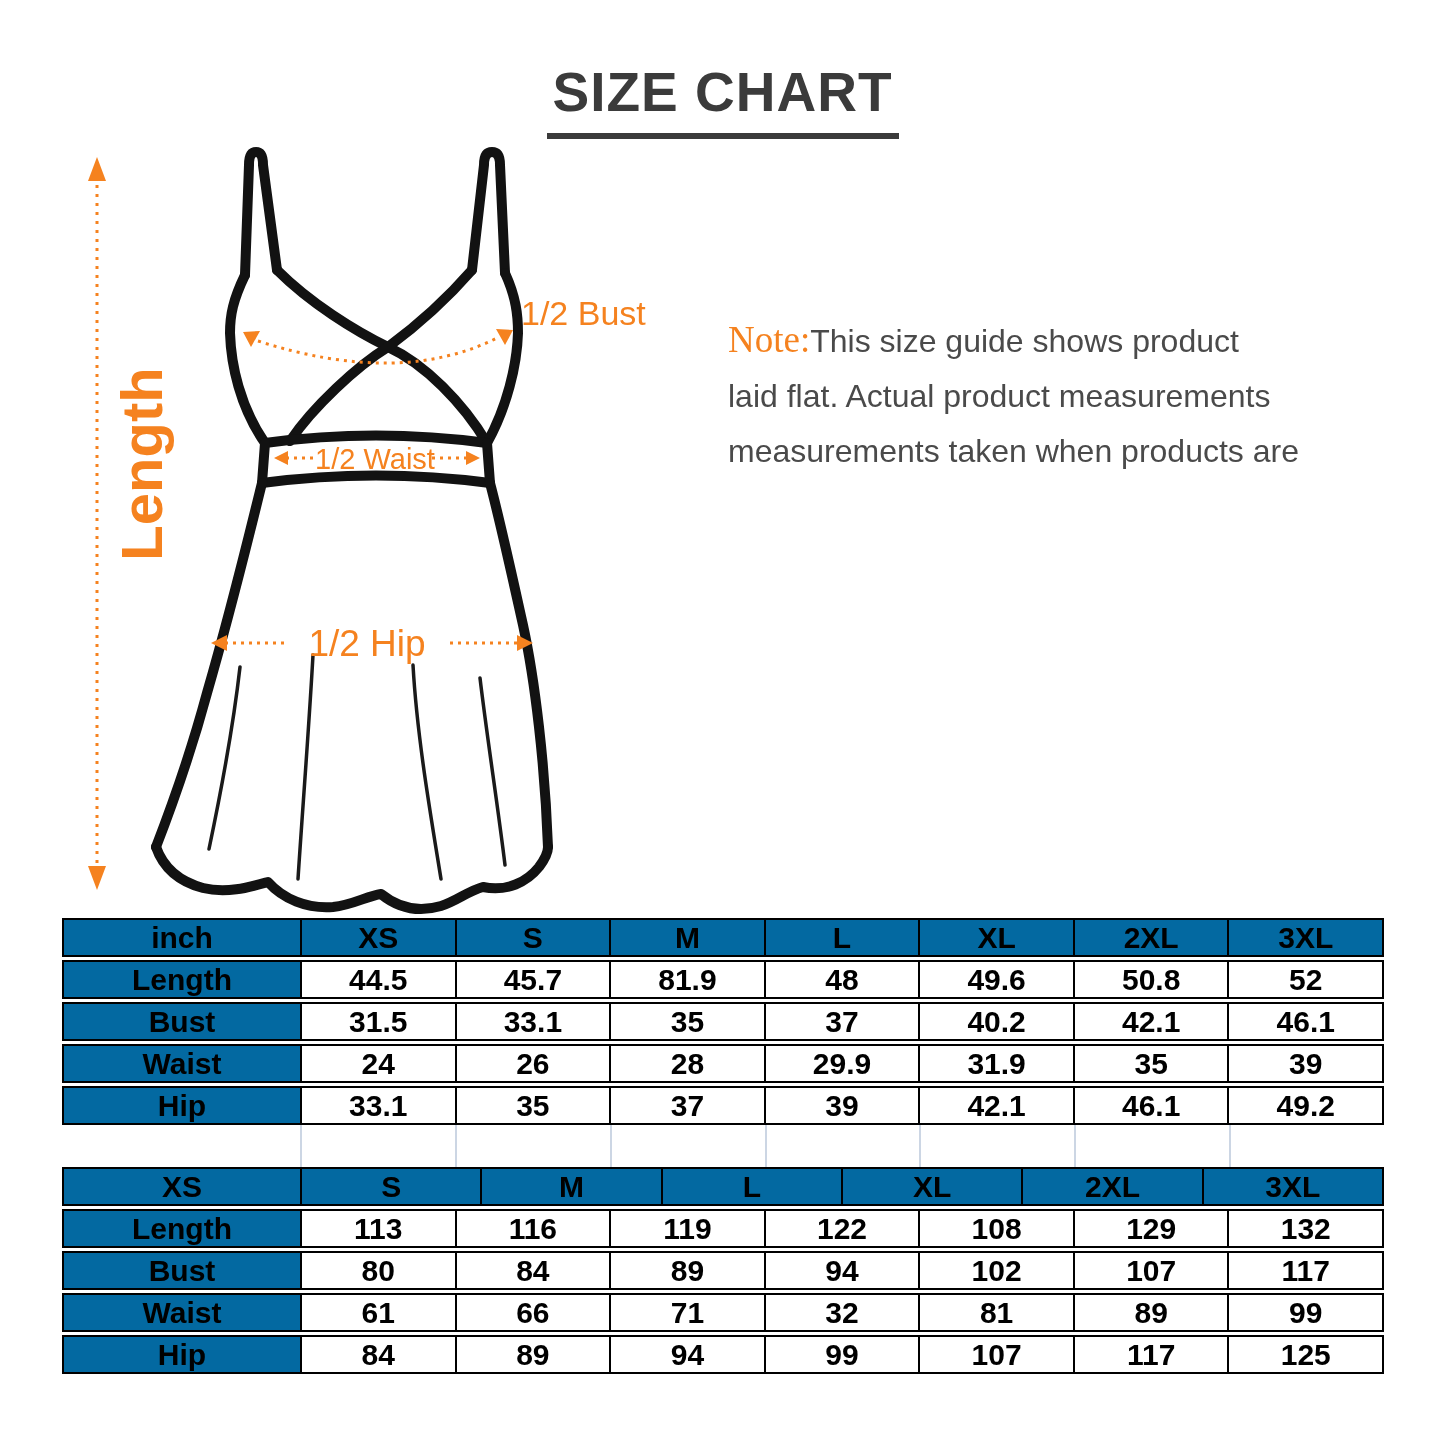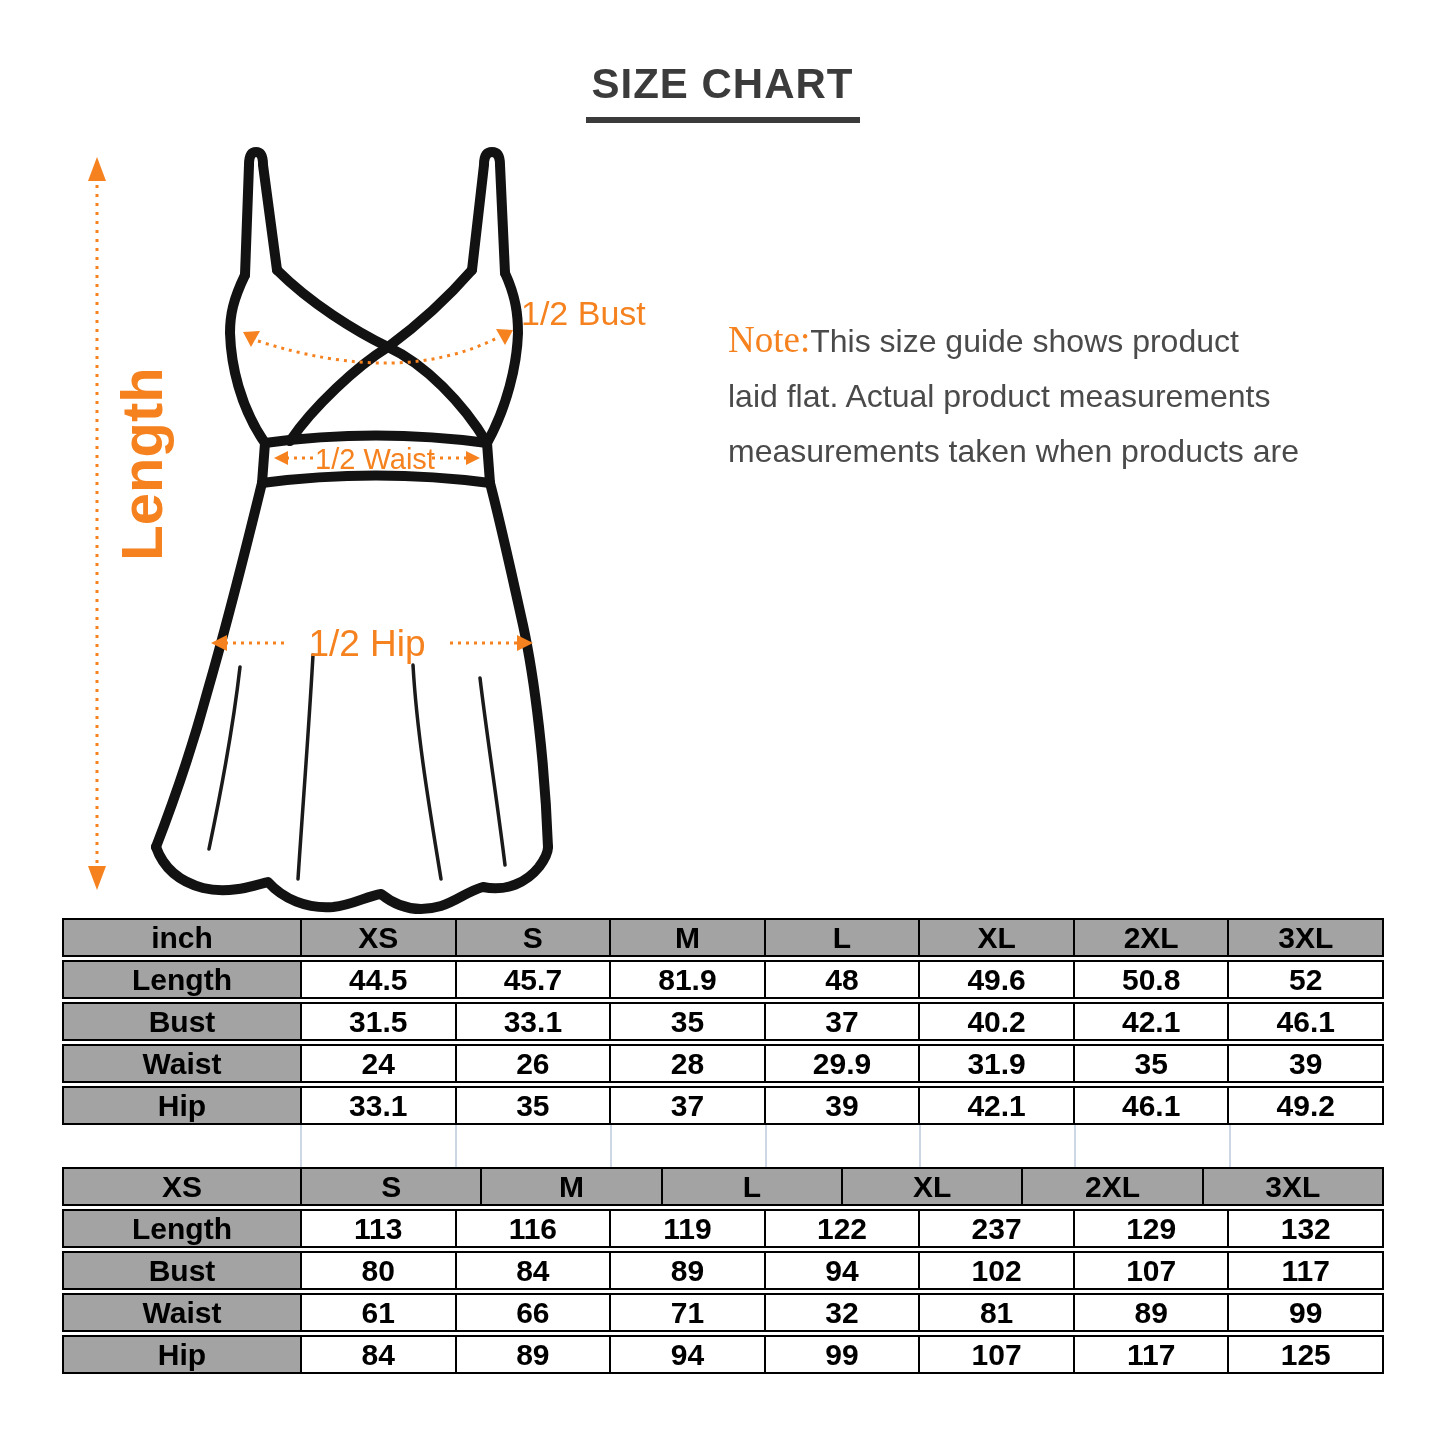--- a/index.html
+++ b/index.html
@@ -1,41 +1,41 @@
 <!DOCTYPE html>
 <html><head>
 <meta charset="utf-8">
 <style>
   html,body{margin:0;padding:0;background:#fff;}
   .canvas{position:relative;width:1445px;height:1445px;background:#ffffff;overflow:hidden;
           font-family:"Liberation Sans","DejaVu Sans",sans-serif;}
 
   
   .title-wrap{position:absolute;left:0;top:60px;width:100%;text-align:center;}
-  .title{display:inline-block;font-size:42px;font-weight:bold;color:#3b3b3b;
+  .title{display:inline-block;font-size:55px;font-weight:bold;color:#3b3b3b;
          letter-spacing:1px;border-bottom:6px solid #3b3b3b;padding:0 6px 9px 6px;}
 
   
   .dress{position:absolute;left:55px;top:135px;width:660px;height:780px;}
   .dress text{font-family:"Liberation Sans","DejaVu Sans",sans-serif;}
 
   
   .note{position:absolute;left:728px;top:312px;width:700px;font-size:32px;
         line-height:55px;color:#4a4a4a;}
   .note-label{color:#f5821f;font-size:37px;font-family:Liberation Serif, serif;}
   .nline{display:block;}
 
   
   .table{position:absolute;left:62px;width:1322px;}
   .trow{display:flex;height:39px;margin-bottom:3px;}
   .tcell{flex:1 1 0;box-sizing:border-box;border:2px solid #000;border-left:none;
          display:flex;align-items:center;justify-content:center;
          font-weight:bold;font-size:30px;color:#000;background:#fff;}
   .trow .tcell:first-child{border-left:2px solid #000;flex:0 0 240px;}
-  .thead,.tlabel{background:#a3a3a3;}
+  .thead,.tlabel{background:#0369a1;}
 
   
   .spacer{position:absolute;left:62px;top:1125px;width:1322px;height:42px;display:flex;}
   .scell{flex:1 1 0;box-sizing:border-box;border-right:2px solid #ccd6e4;}
   .scell.first{flex:0 0 240px;}
   .scell:last-child{border-right:none;}
 </style>
 </head>
 <body>
 
@@ -186,21 +186,21 @@
         <div class="tcell thead">XL</div>
         <div class="tcell thead">2XL</div>
         <div class="tcell thead">3XL</div>
       </div>
       <div class="trow">
         <div class="tcell tlabel">Length</div>
         <div class="tcell">113</div>
         <div class="tcell">116</div>
         <div class="tcell">119</div>
         <div class="tcell">122</div>
-        <div class="tcell">237</div>
+        <div class="tcell">108</div>
         <div class="tcell">129</div>
         <div class="tcell">132</div>
       </div>
       <div class="trow">
         <div class="tcell tlabel">Bust</div>
         <div class="tcell">80</div>
         <div class="tcell">84</div>
         <div class="tcell">89</div>
         <div class="tcell">94</div>
         <div class="tcell">102</div>

